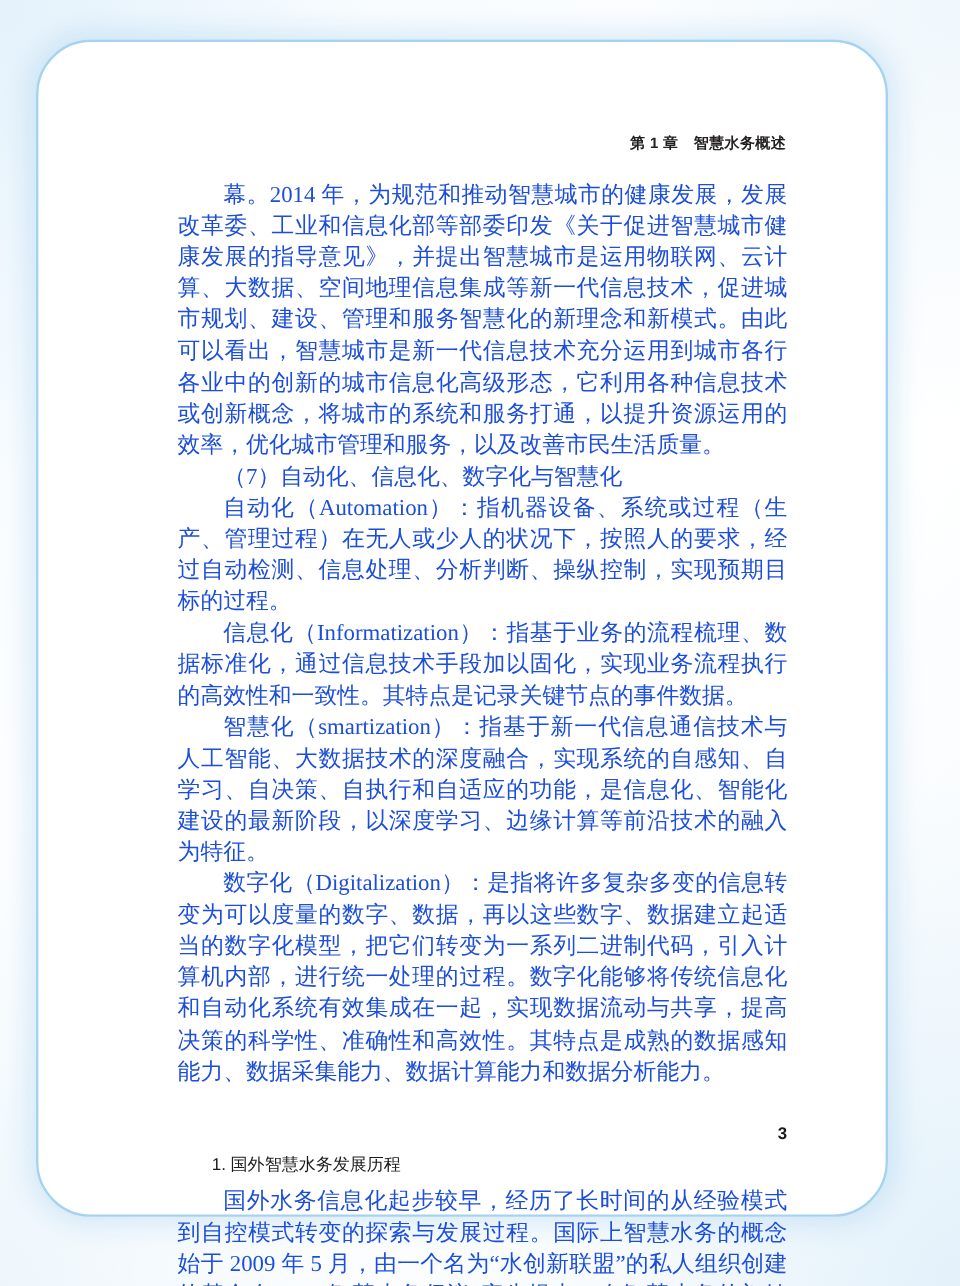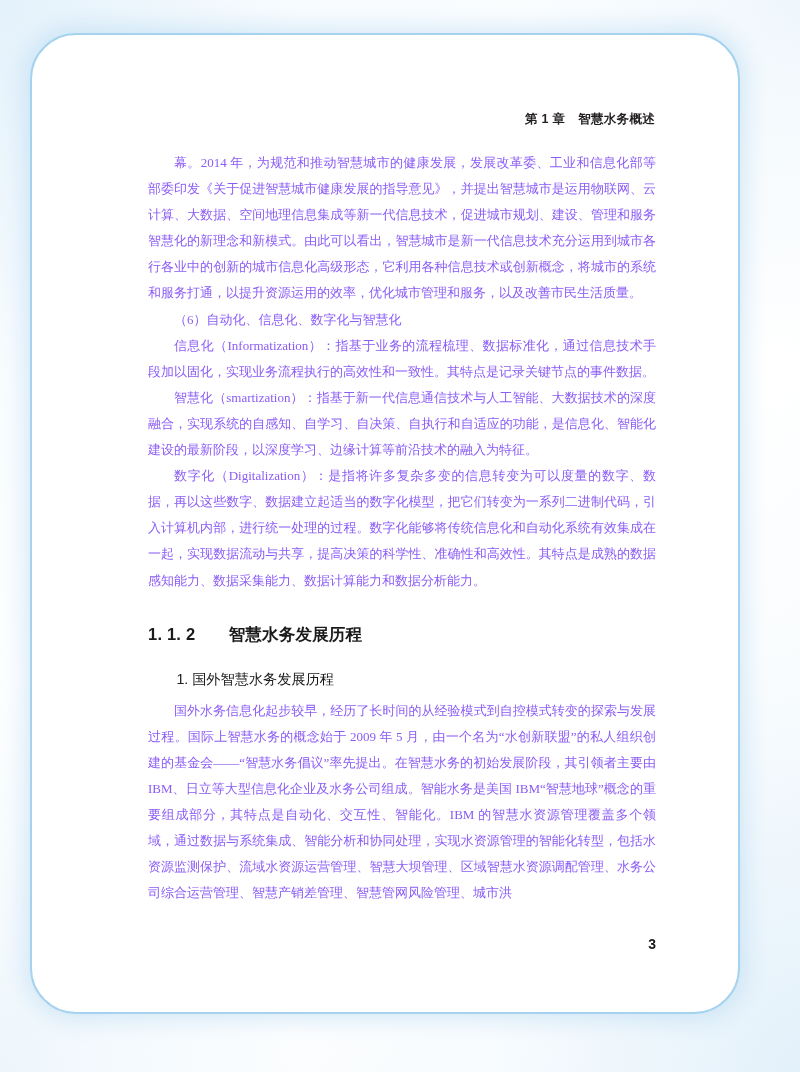--- a/index.html
+++ b/index.html
@@ -76,23 +76,23 @@
   
   .text-column {
     position: absolute;
     left: 148px;
     top: 150px;
     width: 508px;
   }
 
   p.body-par {
     margin: 0;
-    font-size: 13px;
+    font-size: 19px;
     line-height: 26.1px;
-    color: #8b5cf6;
+    color: #1d4ed8;
     text-align: justify;
     text-justify: inter-ideograph;
     text-indent: 2em;
     font-family: "Liberation Serif", "DejaVu Serif", serif;
   }
 
   
   h2.sec-heading {
     margin: 0;
     font-family: "Liberation Sans", "DejaVu Sans", sans-serif;
@@ -135,32 +135,32 @@
 <div class="page-frame"></div>
 
 <div class="page-inner">
 
   <div class="running-head">第 1 章　智慧水务概述</div>
 
   <div class="text-column">
 
     <p class="body-par">幕。2014 年，为规范和推动智慧城市的健康发展，发展改革委、工业和信息化部等部委印发《关于促进智慧城市健康发展的指导意见》，并提出智慧城市是运用物联网、云计算、大数据、空间地理信息集成等新一代信息技术，促进城市规划、建设、管理和服务智慧化的新理念和新模式。由此可以看出，智慧城市是新一代信息技术充分运用到城市各行各业中的创新的城市信息化高级形态，它利用各种信息技术或创新概念，将城市的系统和服务打通，以提升资源运用的效率，优化城市管理和服务，以及改善市民生活质量。</p>
 
-    <p class="body-par">（6）自动化、信息化、数字化与智慧化</p>
+    <p class="body-par">（7）自动化、信息化、数字化与智慧化</p>
 
+    <p class="body-par">自动化（Automation）：指机器设备、系统或过程（生产、管理过程）在无人或少人的状况下，按照人的要求，经过自动检测、信息处理、分析判断、操纵控制，实现预期目标的过程。</p>
 
     <p class="body-par">信息化（Informatization）：指基于业务的流程梳理、数据标准化，通过信息技术手段加以固化，实现业务流程执行的高效性和一致性。其特点是记录关键节点的事件数据。</p>
 
     <p class="body-par">智慧化（smartization）：指基于新一代信息通信技术与人工智能、大数据技术的深度融合，实现系统的自感知、自学习、自决策、自执行和自适应的功能，是信息化、智能化建设的最新阶段，以深度学习、边缘计算等前沿技术的融入为特征。</p>
 
     <p class="body-par">数字化（Digitalization）：是指将许多复杂多变的信息转变为可以度量的数字、数据，再以这些数字、数据建立起适当的数字化模型，把它们转变为一系列二进制代码，引入计算机内部，进行统一处理的过程。数字化能够将传统信息化和自动化系统有效集成在一起，实现数据流动与共享，提高决策的科学性、准确性和高效性。其特点是成熟的数据感知能力、数据采集能力、数据计算能力和数据分析能力。</p>
 
     <div class="sp-before-sec"></div>
 
-    <h2 class="sec-heading">1. 1. 2　　智慧水务发展历程</h2>
 
     <div class="sp-after-sec"></div>
 
     <h3 class="sub-heading">1. 国外智慧水务发展历程</h3>
 
     <div class="sp-after-sub"></div>
 
     <p class="body-par">国外水务信息化起步较早，经历了长时间的从经验模式到自控模式转变的探索与发展过程。国际上智慧水务的概念始于 2009 年 5 月，由一个名为“水创新联盟”的私人组织创建的基金会——“智慧水务倡议”率先提出。在智慧水务的初始发展阶段，其引领者主要由 IBM、日立等大型信息化企业及水务公司组成。智能水务是美国 IBM“智慧地球”概念的重要组成部分，其特点是自动化、交互性、智能化。IBM 的智慧水资源管理覆盖多个领域，通过数据与系统集成、智能分析和协同处理，实现水资源管理的智能化转型，包括水资源监测保护、流域水资源运营管理、智慧大坝管理、区域智慧水资源调配管理、水务公司综合运营管理、智慧产销差管理、智慧管网风险管理、城市洪</p>
 
   </div>

